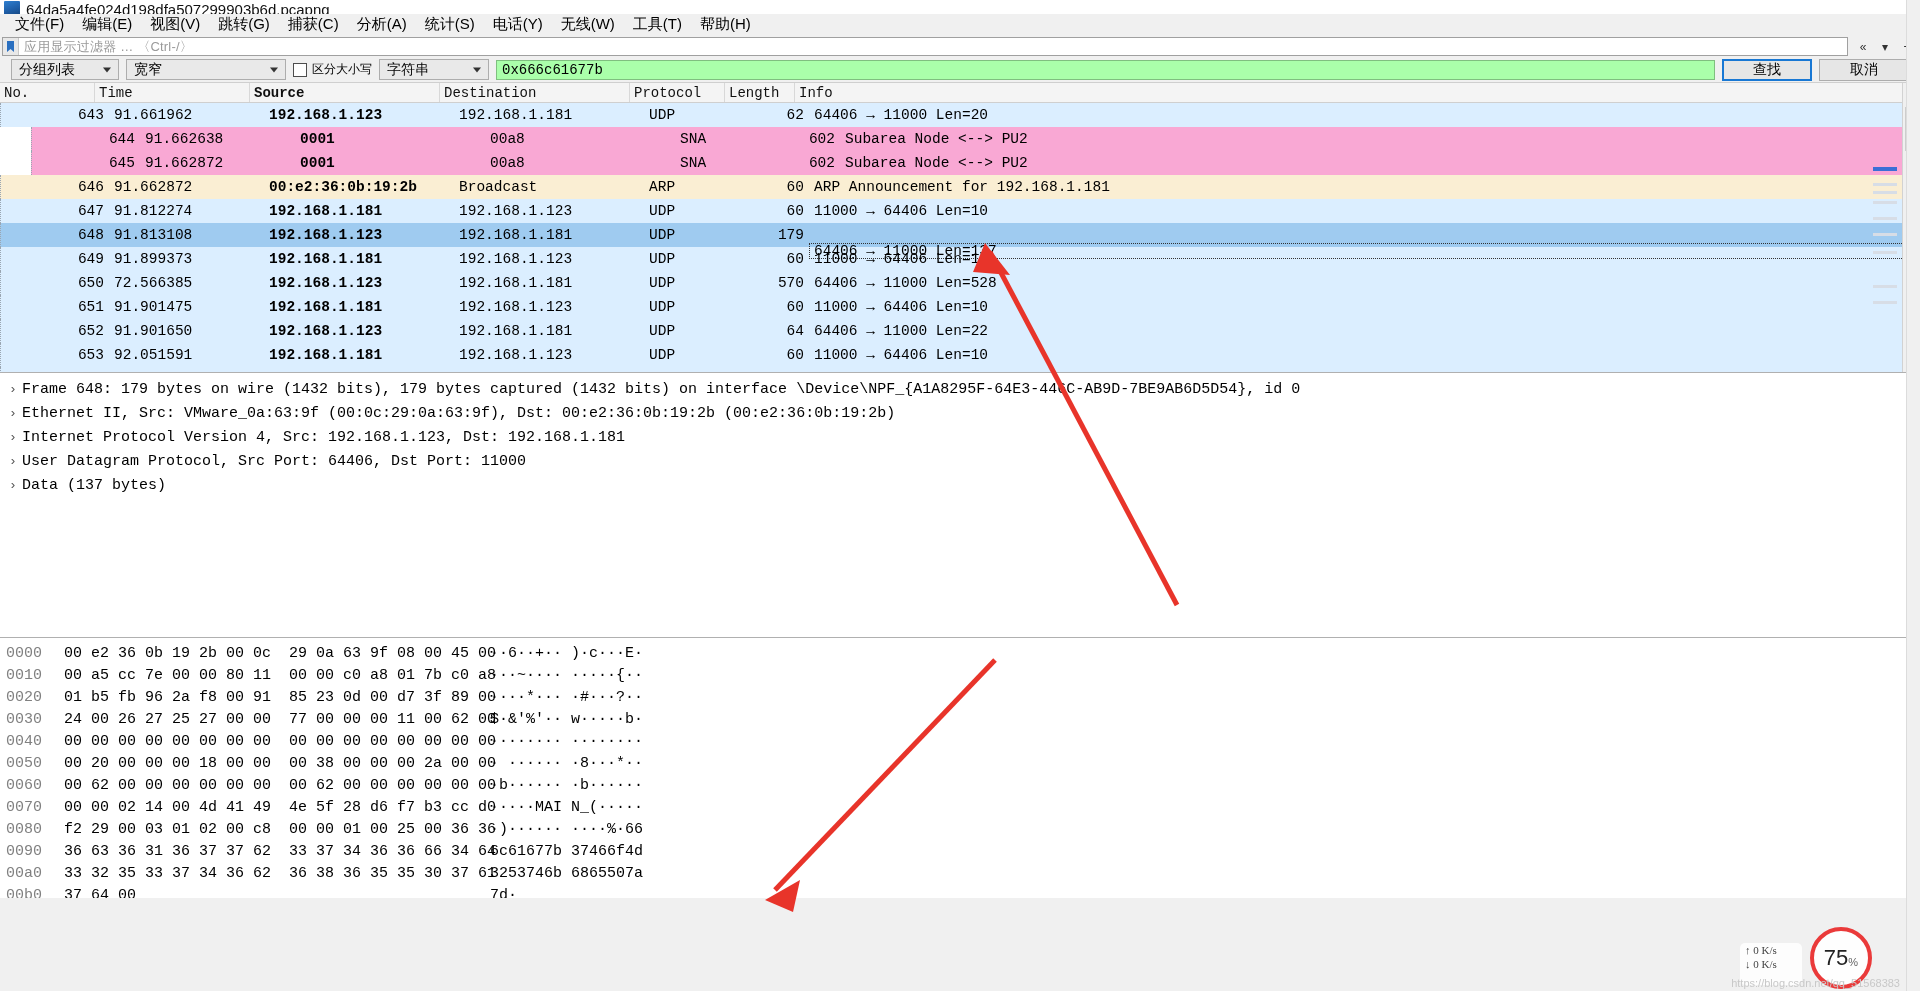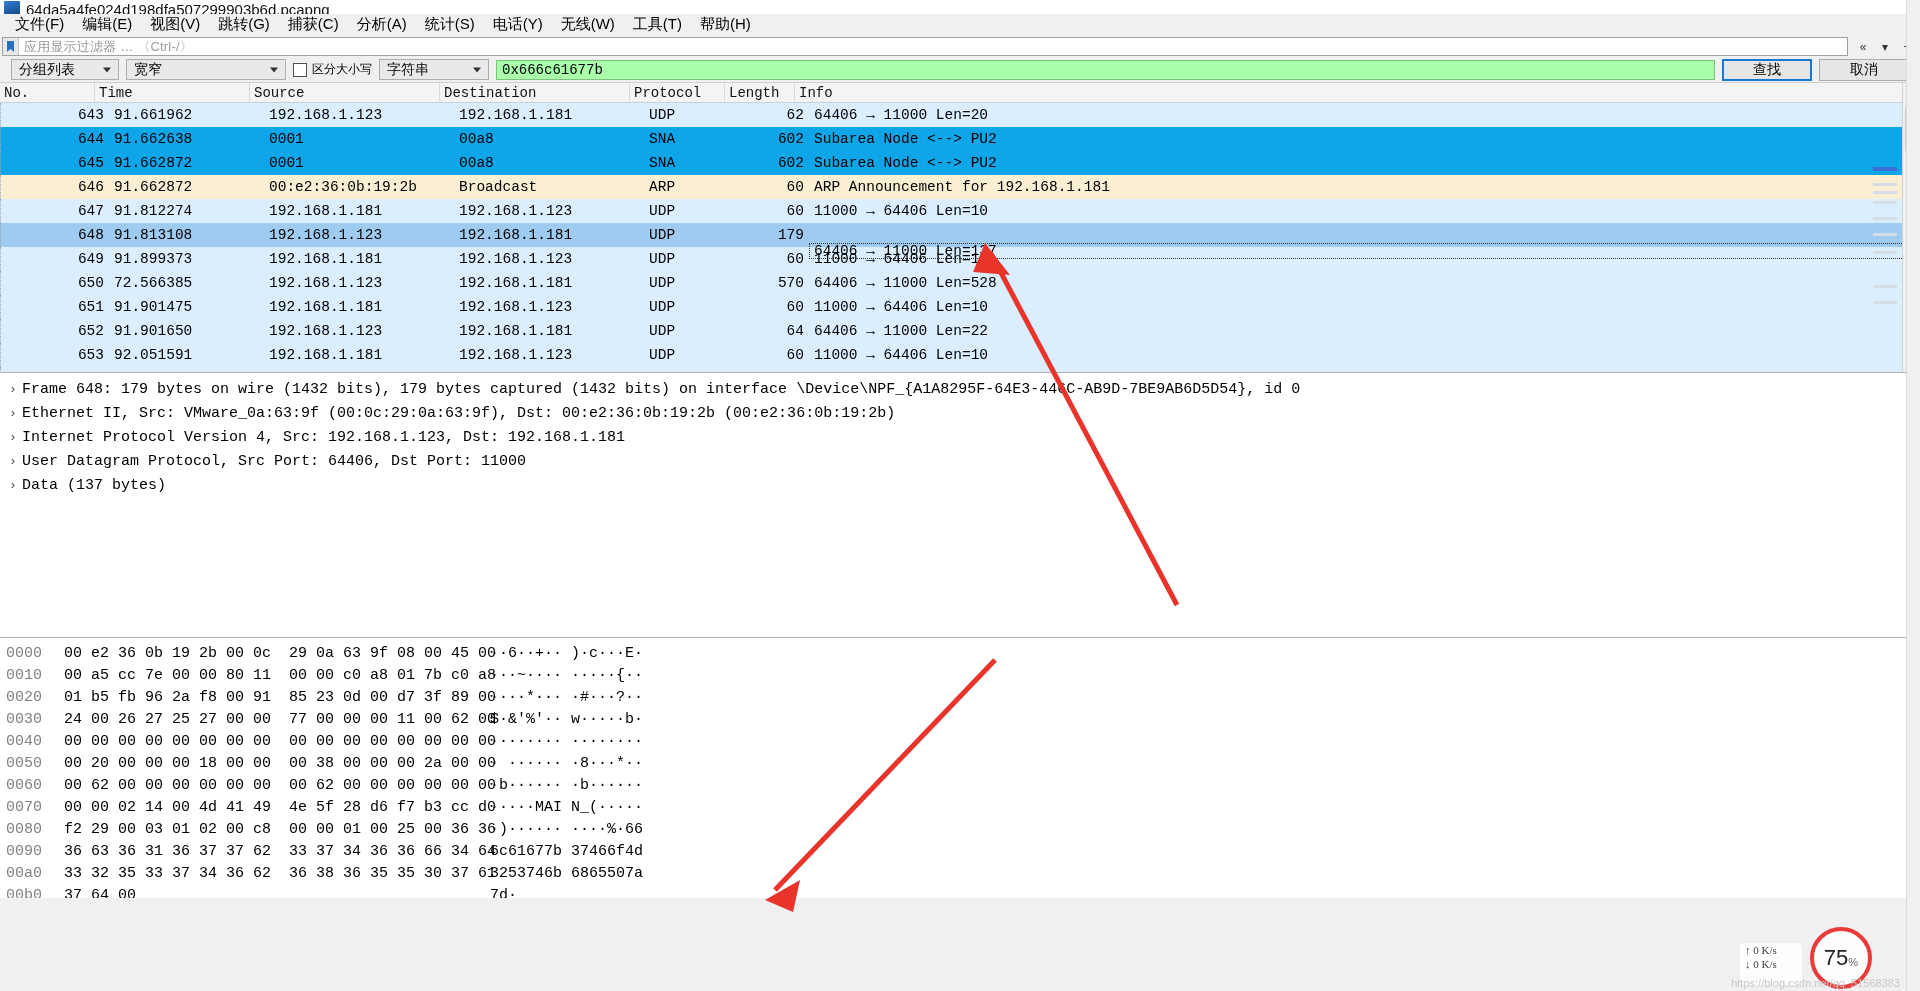--- a/index.html
+++ b/index.html
@@ -186,21 +186,21 @@
   }
   .pl-head > div {
     border-right: 1px solid #d8d8d8;
     padding-left: 4px;
     display: flex; align-items: center;
     white-space: nowrap;
     overflow: hidden;
   }
   .c-no    { width: 95px; }
   .c-time  { width: 155px; }
-  .c-src   { width: 190px; }
+  .c-src   { width: 190px; font-weight: bold; }
   .c-dst   { width: 190px; }
   .c-proto { width: 95px; }
   .c-len   { width: 70px; }
   .c-info  { flex: 1 1 auto; border-right: none !important; }
   .pl-rows { position: relative; }
   .pl-row {
     display: flex;
     height: 24px;
     font-family: "Liberation Mono", monospace;
     font-size: 14.5px;
@@ -209,21 +209,21 @@
   }
   .pl-row > div {
     padding: 0 5px;
     white-space: nowrap;
     overflow: hidden;
     display: flex; align-items: center;
   }
   .pl-row .c-no,
   .pl-row .c-len { justify-content: flex-end; }
   .pl-row.udp  { background: #dbeeff; }
-  .pl-row.sna  { background: #0ea5e9; }
+  .pl-row.sna  { background: #f9a8d4; margin-left: 31px; }
   .pl-row.arp  { background: #faeed3; }
   .pl-row.sel  { background: #9fcbf0; }
   .pl-row .gutter {
     width: 14px; padding: 0 !important;
     border-left: 1px dotted #9aa6b2;
     height: 24px;
     flex: 0 0 auto;
   }
   .info-focus {
     outline: 1px dotted #333;

